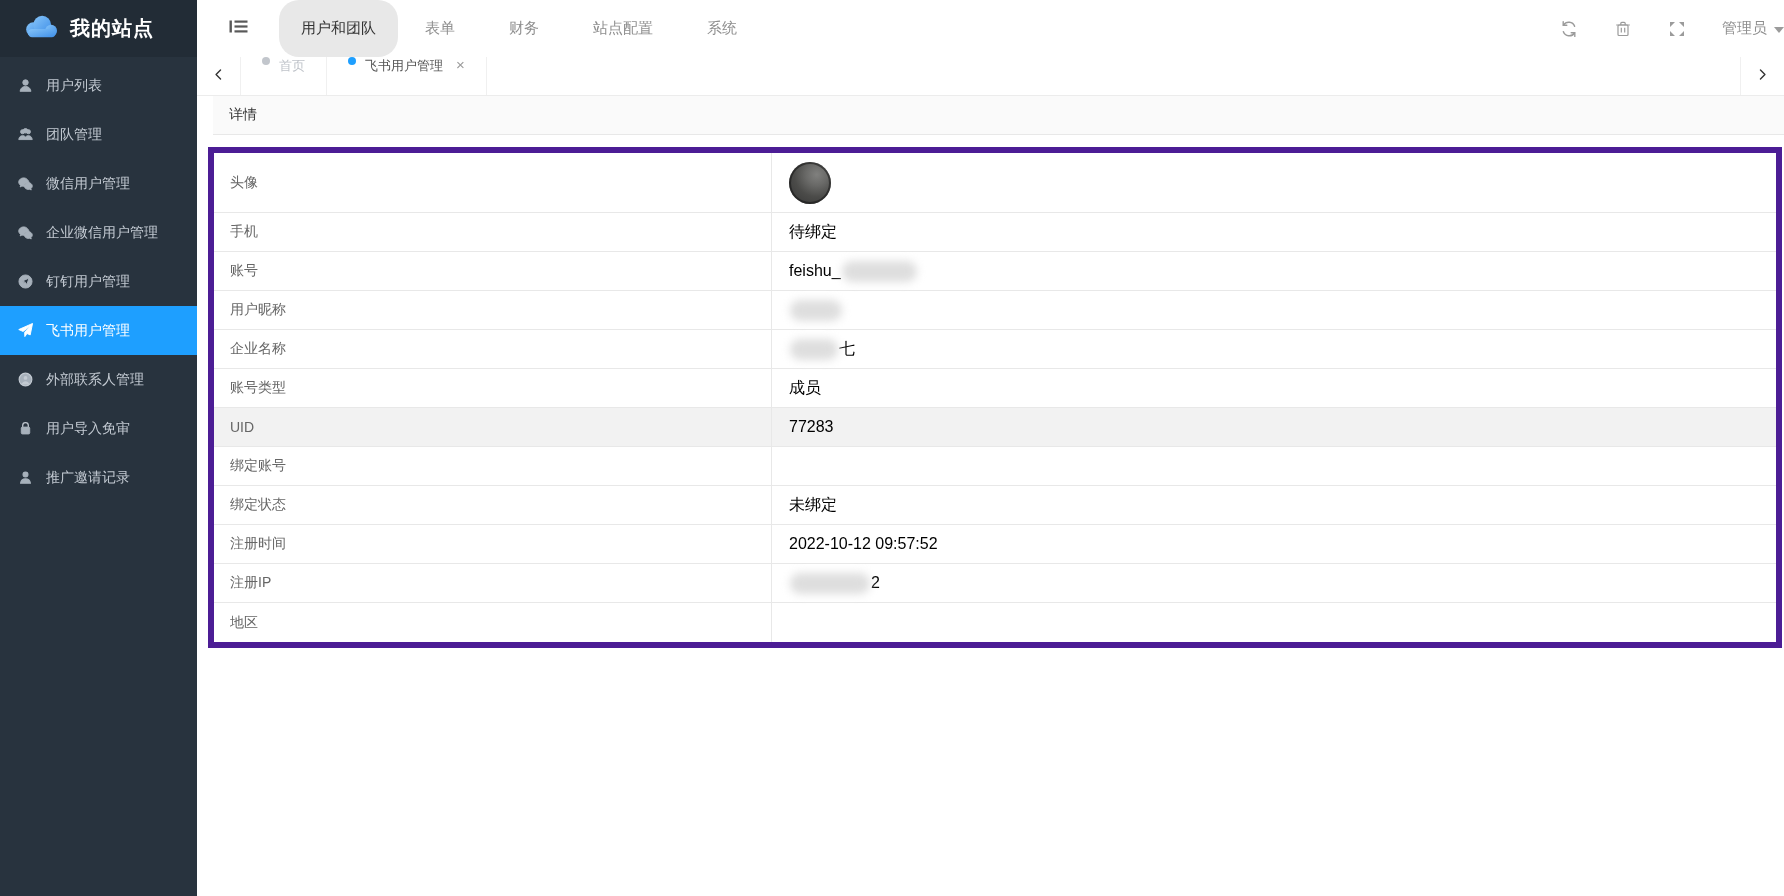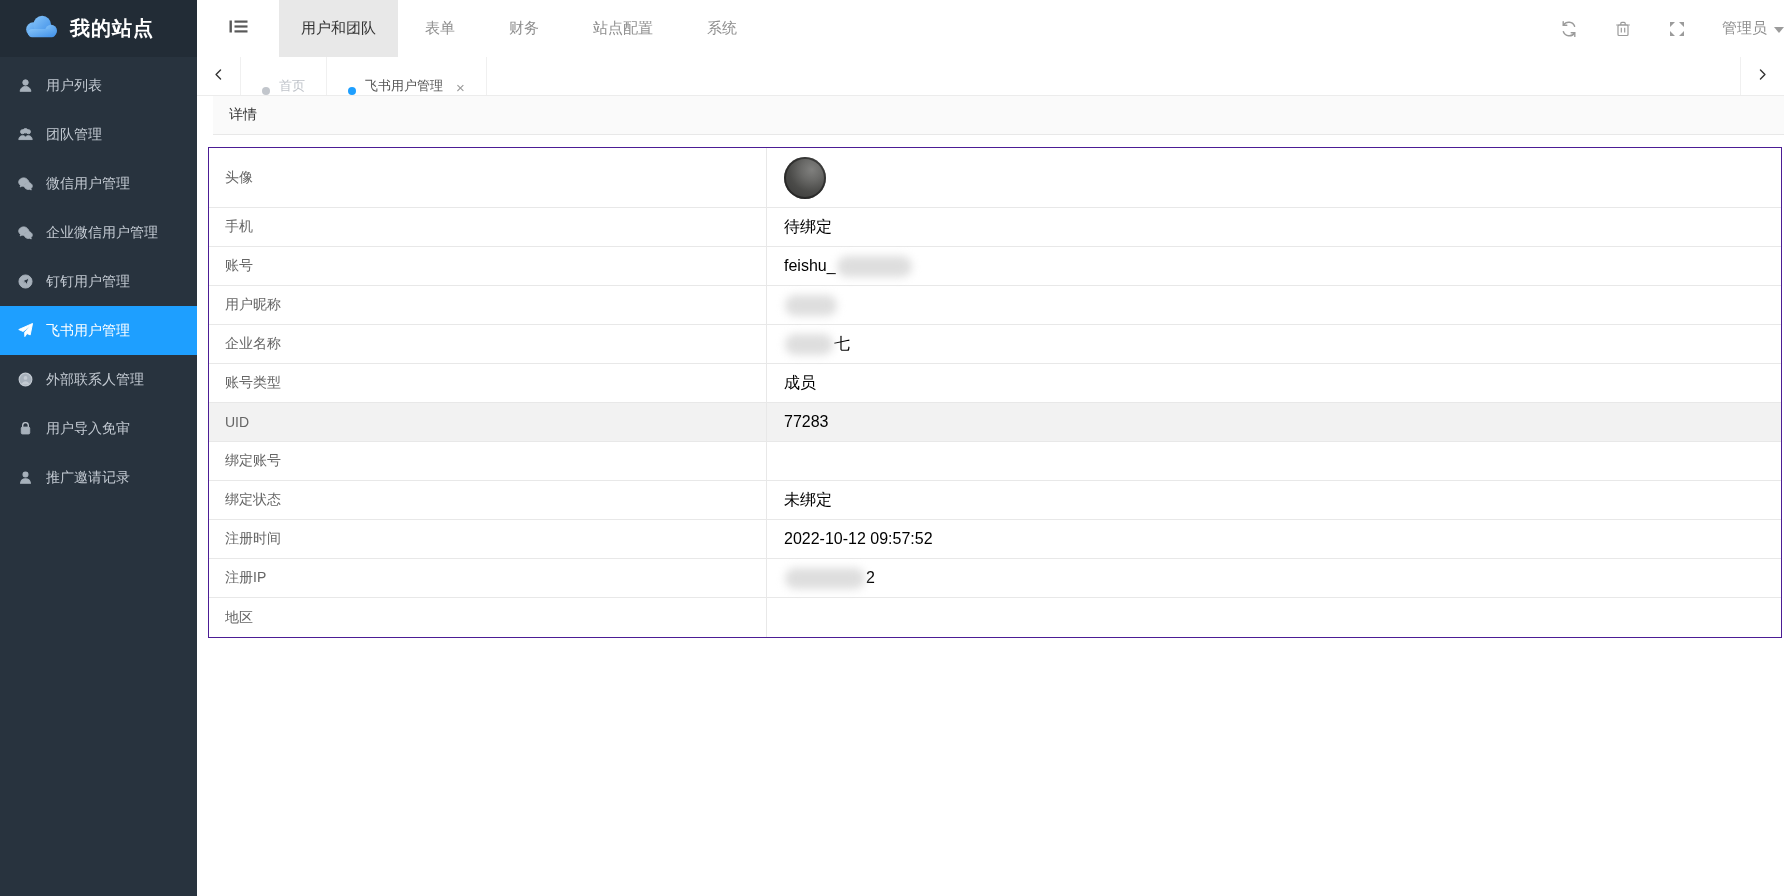--- a/index.html
+++ b/index.html
@@ -19,46 +19,46 @@
   .menu-item.active .icon svg { fill:#fff; stroke:#fff; }
 
   
   .main { flex:1; display:flex; flex-direction:column; min-width:0; }
 
   
   .topbar { height:57px; flex-shrink:0; display:flex; align-items:stretch; background:#fff; }
   .collapse-btn { width:82px; display:flex; align-items:center; justify-content:center; cursor:pointer; color:#595959; }
   .collapse-btn svg { width:19px; height:17px; fill:#595959; }
   .nav-tabs { display:flex; align-items:stretch; }
-  .nav-tab { display:flex; align-items:center; padding:0 27px; font-size:15px; color:#8f8f8f; cursor:pointer; white-space:nowrap; }
+  .nav-tab { display:flex; align-items:center; padding:0 27px; font-size:15px; color:#8f8f8f; cursor:pointer; white-space:nowrap;border-radius:20px; }
   .nav-tab.active { background:#e8e8e8; color:#333; padding:0 22px; }
   .topbar-right { margin-left:auto; display:flex; align-items:center; gap:36px; }
   .top-action { width:18px; height:18px; display:inline-flex; cursor:pointer; color:#9b9b9b; }
   .top-action svg { width:18px; height:18px; }
   .admin { display:flex; align-items:center; gap:7px; font-size:15px; color:#8f8f8f; cursor:pointer; }
   .caret-down { width:0; height:0; border-left:5px solid transparent; border-right:5px solid transparent; border-top:6px solid #9b9b9b; margin-top:2px; }
 
   
   .tabbar { height:39px; flex-shrink:0; display:flex; align-items:stretch; background:#fff; border-bottom:1px solid #ececec; }
   .tab-arrow { width:44px; display:flex; align-items:center; justify-content:center; cursor:pointer; color:#333; }
   .tab-arrow.left { border-right:1px solid #f0f0f0; }
   .tab-arrow.right { border-left:1px solid #f0f0f0; }
   .tab-arrow svg { width:13px; height:13px; }
-  .tb-tab { display:flex; align-items:flex-end; gap:9px; padding:0 21px; border-right:1px solid #f0f0f0; font-size:13px; color:#bfc3c9; cursor:pointer; white-space:nowrap; }
+  .tb-tab { display:flex; align-items:flex-start; gap:9px; padding:0 21px; border-right:1px solid #f0f0f0; font-size:13px; color:#bfc3c9; cursor:pointer; white-space:nowrap; }
   .tb-tab.active { color:#555; }
   .tb-dot { width:8px; height:8px; border-radius:50%; display:inline-block; }
   .tb-close { font-size:15px; color:#9b9b9b; margin-left:4px; line-height:1; cursor:pointer; }
   .tb-fill { flex:1; }
 
   
   .panel-head { height:39px; flex-shrink:0; background:#fafafa; border-bottom:1px solid #e8e8e8; display:flex; align-items:center; padding-left:16px; font-size:14px; color:#333;margin-left:16px; }
 
   
   .content { flex:1; background:#fff; overflow:hidden; }
-  .detail-table { margin:12px 2px 16px 11px; border:1px solid #4c1d95;text-align:center; }
+  .detail-table { margin:12px 2px 16px 11px; border:6px solid #4c1d95;text-align:center; }
   .d-row { display:flex; height:39px; border-bottom:1px solid #e8e8e8; }
   .d-row:last-child { border-bottom:none; }
   .d-row.avatar-row { height:60px; }
   .d-row.highlight { background:#f2f2f2; }
   .d-label { width:558px; flex-shrink:0; display:flex; align-items:center; padding-left:16px; font-size:14px; color:#666; border-right:1px solid #e8e8e8; }
   .d-value { flex:1; display:flex; align-items:center; padding-left:17px; font-size:16px; color:#000000; }
   .avatar { width:42px; height:42px; border-radius:50%; background:radial-gradient(circle at 66% 30%, #80807e 0%, #6a6a68 26%, #4b4b49 55%, #343434 100%); box-shadow:inset 0 0 0 2px rgba(20,20,20,.55); }
   .blur-pill { display:inline-block; height:21px; border-radius:10px; background:#dedede; filter:blur(4px); margin:0 1px; }
 </style>
 </head>

